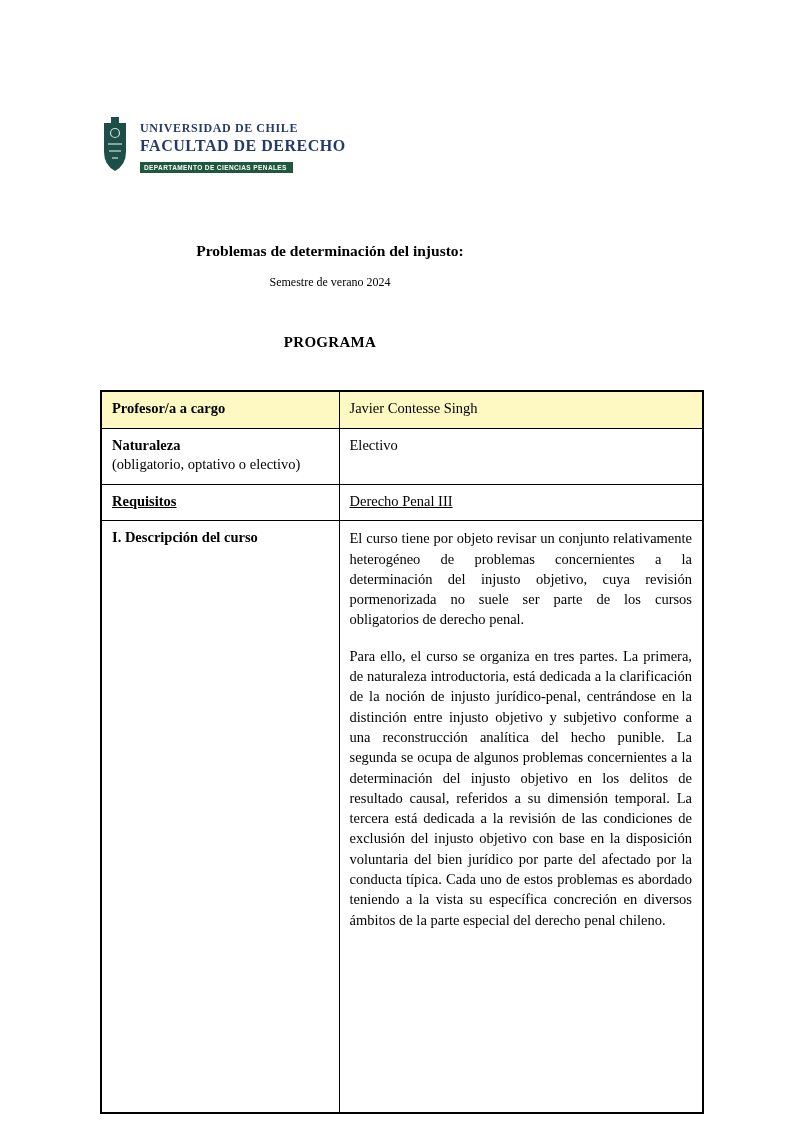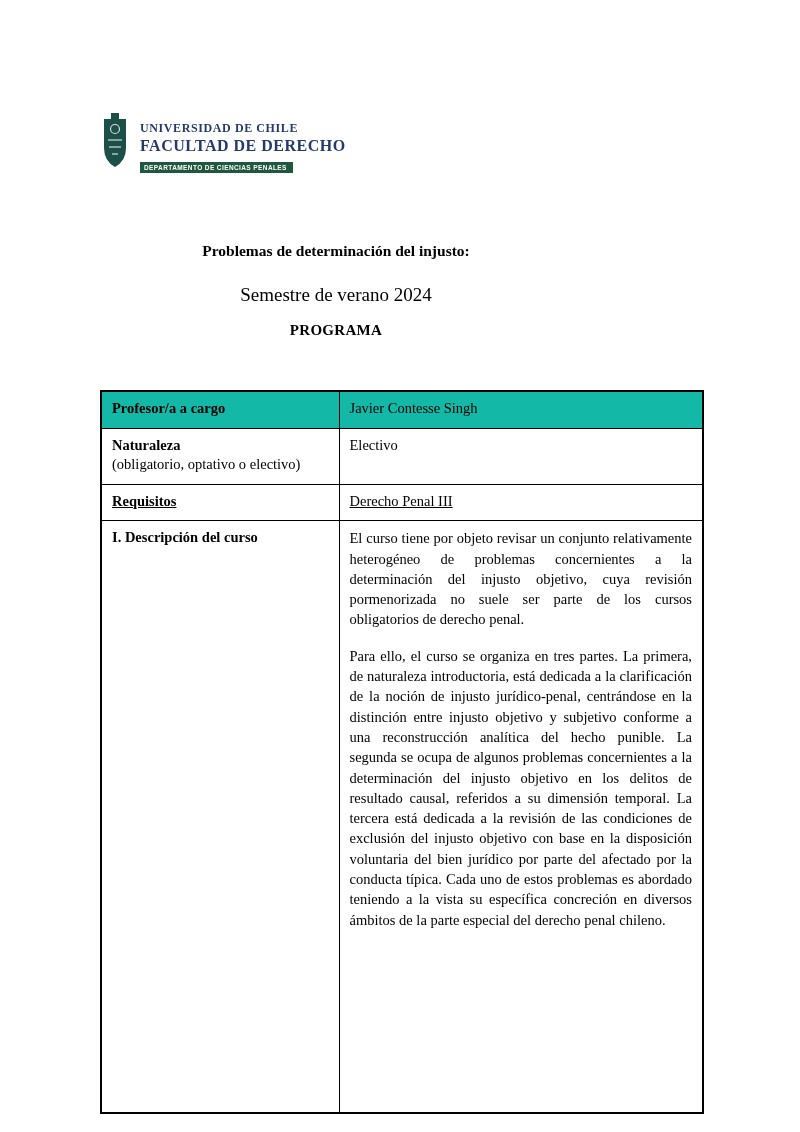--- a/index.html
+++ b/index.html
@@ -17,21 +17,21 @@
     height: 1132px;
     position: relative;
   }
 
   
   .logo {
     position: absolute;
     top: 108px;
     left: 100px;
     display: flex;
-    align-items: center;
+    align-items: flex-end;
     gap: 10px;
   }
   .logo-text { padding-top: 13px; }
   .logo-university {
     font-family: "Liberation Serif", serif;
     font-weight: bold;
     font-size: 12px;
     letter-spacing: 0.6px;
     color: #233a6b;
     line-height: 1.25;
@@ -53,35 +53,35 @@
     font-size: 6.5px;
     font-weight: bold;
     letter-spacing: 0.4px;
     padding: 2.5px 6px 2px 4px;
   }
 
   
   .heading-block {
     position: absolute;
     top: 240px;
-    left: 16px;
+    left: 10px;
     width: 640px;
     text-align: center;
   }
   .course-title {
     font-weight: bold;
     font-size: 15.5px;
     line-height: 1.45;
   }
   .semester {
-    margin-top: 22px;
-    font-size: 19px;
+    margin-top: 13px;
+    font-size: 12px;
   }
   .program-heading {
-    margin-top: 16px;
+    margin-top: 44px;
     font-weight: bold;
     font-size: 15px;
     letter-spacing: 0.3px;
   }
 
   
   .info-table {
     position: absolute;
     top: 390px;
     left: 100px;
@@ -91,21 +91,21 @@
     table-layout: fixed;
   }
   .info-table td {
     border: 1.5px solid #000000;
     padding: 7px 10px 9px 10px;
     vertical-align: top;
     font-size: 14.5px;
     line-height: 1.35;
   }
   .col-label { width: 238px; }
-  .row-professor td { background: #14b8a6; }
+  .row-professor td { background: #fef9c3; }
   .label-bold { font-weight: bold; }
   .label-sub { font-weight: normal; }
   .row-nature td { height: 50px; }
   .row-requisitos td, .row-creditos td { height: 33px; text-decoration: underline; }
   .row-description td { height: 592px; }
   .desc-cell p {
     margin: 0 0 16px 0;
     text-align: justify;
     line-height: 1.4;
   }

